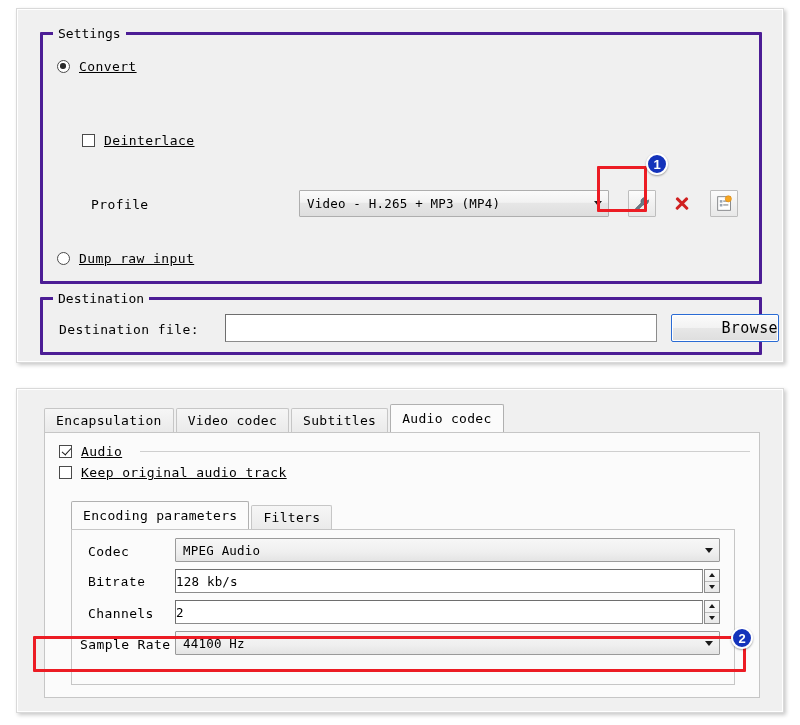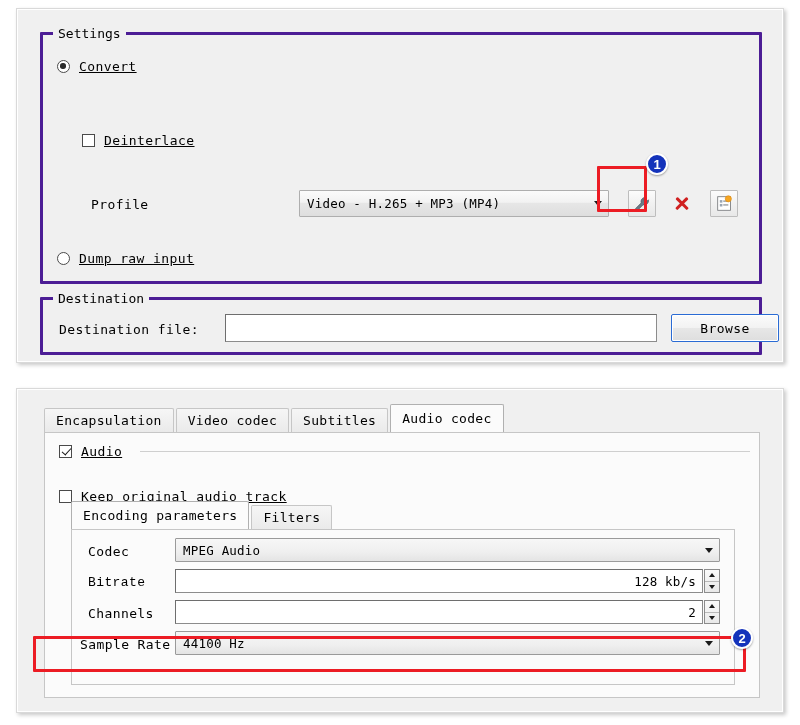--- a/index.html
+++ b/index.html
@@ -167,21 +167,21 @@
     background: #ffffff;
     border: 1px solid #8c8c8c;
     border-top-color: #6e6e6e;
     border-left-color: #6e6e6e;
     display: flex;
     align-items: center;
     font-size: 12.5px;
   }
   .textbox .tb-value {
     flex: 1;
-    text-align: right;
+    text-align: left;
     padding-right: 6px;
     white-space: nowrap;
     letter-spacing: 0.2px;
   }
 
   
   .spinner {
     position: absolute;
     width: 16px;
     box-sizing: border-box;
@@ -247,22 +247,22 @@
 
   
   .pushbtn {
     position: absolute;
     box-sizing: border-box;
     background: linear-gradient(to bottom,#fbfbfb 0%,#f2f2f2 50%,#e7e7e7 51%,#dedede 100%);
     border: 1px solid #2a6bd4;
     border-radius: 2px;
     display: flex;
     align-items: center;
-    justify-content: center;
-    font-size: 13px;
+    justify-content: flex-end;
+    font-size: 15px;
     letter-spacing: 0.4px;
     box-shadow: inset 0 0 0 1px #ffffff;
   }
 
   
   .tabstrip {
     position: absolute;
     display: flex;
     align-items: flex-end;
   }
@@ -426,21 +426,21 @@
     </div>
 
     <div class="tabpage" style="left:26px; top:42px; width:716px; height:266px;">
 
       <div class="check-row" style="left:14px; top:11px;">
         <span class="check-mark checked"></span>
         <span class="ctl-label">Audio</span>
       </div>
       <div class="check-group" style="left:95px; top:18px; width:610px; height:1px;"></div>
 
-      <div class="check-row" style="left:14px; top:56px;">
+      <div class="check-row" style="left:14px; top:32px;">
         <span class="check-mark"></span>
         <span class="ctl-label">Keep original audio track</span>
       </div>
 
       <div class="tabstrip" style="left:26px; top:68px;">
         <div class="tab active">
           <span>Encoding parameters</span>
         </div>
         <div class="tab">
           <span>Filters</span>

